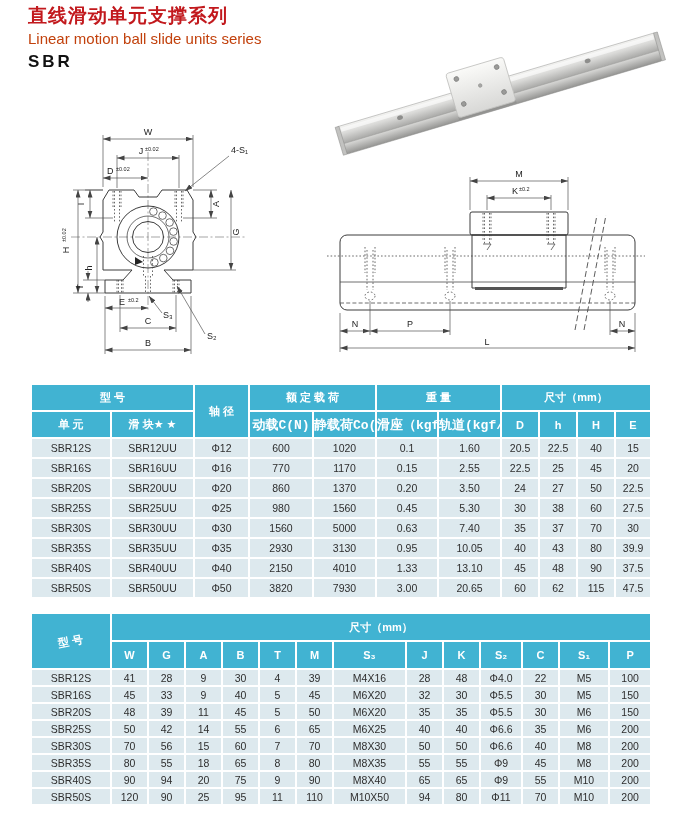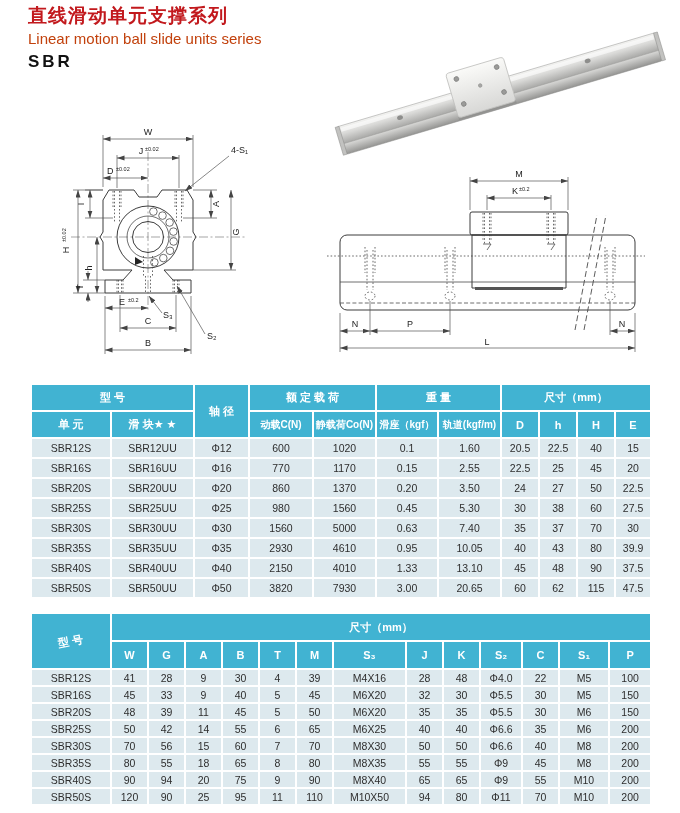--- a/index.html
+++ b/index.html
@@ -30,21 +30,21 @@
 
   
   .spec-table{position:absolute;left:30px;border-collapse:collapse;table-layout:fixed;width:620px;}
   #table1{top:383px;}
   #table2{top:612px;}
   .spec-table th,.spec-table td{
     border:2px solid #ffffff;text-align:center;vertical-align:middle;
     padding:0;overflow:hidden;white-space:nowrap;
   }
   .spec-table thead th{background:#41b3d2;color:#ffffff;font-weight:bold;font-size:11px;}
-  .spec-table thead th.small{font-size:10px;}
+  .spec-table thead th.small{font-size:13px;font-family:Liberation Mono, monospace;}
   #table1 thead th{height:25px;}
   #table2 thead th{height:26px;}
   #table1 tbody td{background:#dde9ee;color:#2e2e2e;font-size:10.5px;height:18px;}
   #table2 tbody td{background:#dde9ee;color:#2e2e2e;font-size:10.5px;height:15px;}
   .slanted{display:inline-block;transform:rotate(-10deg);}
 </style>
 </head>
 <body>
 
 <div id="page-header">
@@ -410,21 +410,21 @@
         <td>35</td>
         <td>37</td>
         <td>70</td>
         <td>30</td>
       </tr>
       <tr>
         <td>SBR35S</td>
         <td>SBR35UU</td>
         <td>Φ35</td>
         <td>2930</td>
-        <td>4610</td>
+        <td>3130</td>
         <td>0.95</td>
         <td>10.05</td>
         <td>40</td>
         <td>43</td>
         <td>80</td>
         <td>39.9</td>
       </tr>
       <tr>
         <td>SBR40S</td>
         <td>SBR40UU</td>

